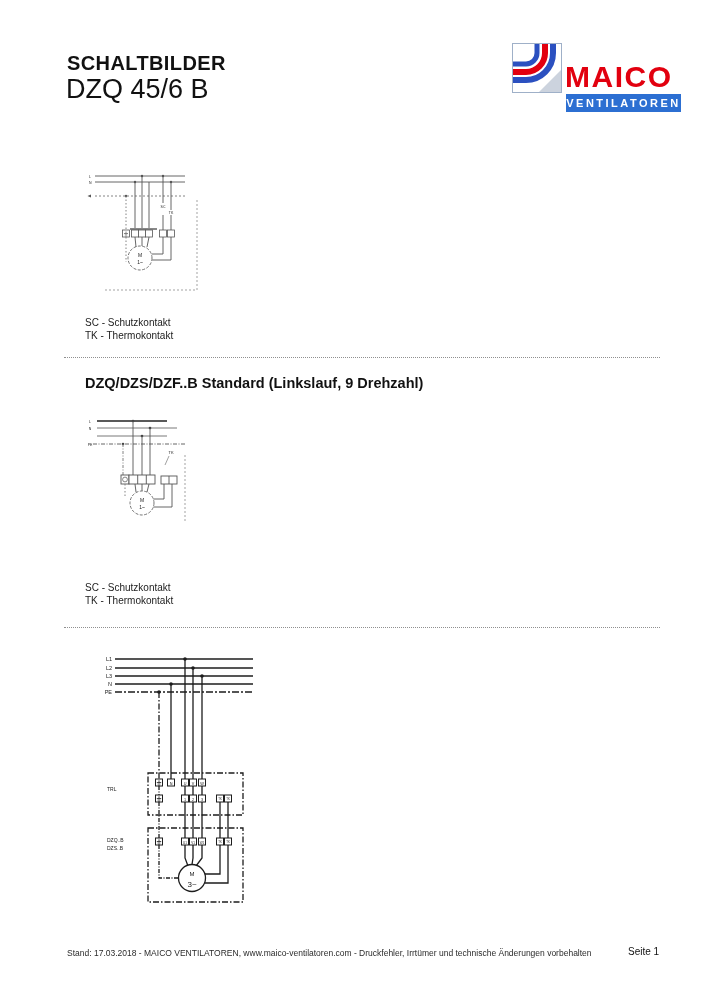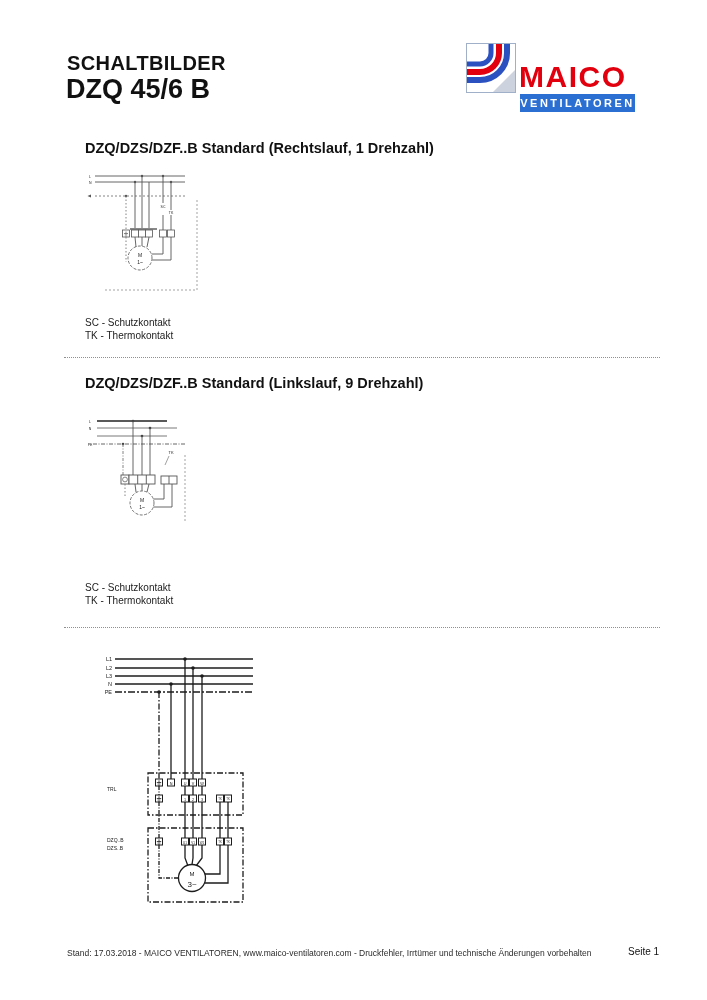--- a/index.html
+++ b/index.html
@@ -2,23 +2,23 @@
 <html><head>
 <meta charset="utf-8">
 <style>
   * { margin:0; padding:0; box-sizing:border-box; }
   html,body { background:#ffffff; }
   body { font-family:"Liberation Sans", sans-serif; color:#1a1a1a; }
   .page { position:relative; width:707px; height:1000px; background:#fff; overflow:hidden; }
   .abs { position:absolute; }
 
   .doc-title { left:67px; top:36px; font-size:20px; font-weight:800; letter-spacing:.4px; color:#111;margin-top:16px; }
-  .product   { left:66px; top:74px; font-size:27px; font-weight:700; color:#111; }
-
-  .logo { left:466px; top:43px; width:172px; height:70px; }
+  .product   { left:66px; top:74px; font-size:27px; font-weight:400; color:#111; }
+
+  .logo { left:512px; top:43px; width:172px; height:70px; }
   .logo-brand { position:absolute; left:53px; top:17px; font-size:30px; font-weight:800;
                 color:#e2000f; letter-spacing:1.5px; }
   .logo-tag { position:absolute; left:54px; top:51px; width:115px; height:18px;
               background:#2c6fd2; color:#fff; font-weight:700; font-size:11px;
               letter-spacing:2.5px; text-align:center; line-height:18px; }
 
   .section-h { font-size:14.5px; font-weight:700; color:#111; }
   .h1 { left:85px; top:140px; }
   .h2 { left:85px; top:375px; }
 
@@ -55,21 +55,20 @@
       <rect x="0.5" y="0.5" width="49" height="49" fill="#ffffff" stroke="#9fb0c8" stroke-width="1"></rect>
       <polygon points="49,49 49,27 27,49" fill="#ccd3de"></polygon>
       <path d="M41,1 v9 a27,27 0 0 1 -27,27 h-13" fill="none" stroke="#2b50c0" stroke-width="6"></path>
       <path d="M33,1 v9 a19,19 0 0 1 -19,19 h-13" fill="none" stroke="#e2000f" stroke-width="6"></path>
       <path d="M25,1 v9 a11,11 0 0 1 -11,11 h-13" fill="none" stroke="#2b50c0" stroke-width="5"></path>
     </svg>
     <div class="logo-brand">MAICO</div>
     <div class="logo-tag">VENTILATOREN</div>
   </div>
 
-  <div class="abs section-h h1">DZQ/DZS/DZF..B Standard (Rechtslauf, 1 Drehzahl)</div>
 
   <svg class="abs d1" viewBox="0 0 125 130">
     <g stroke="#555" stroke-width="0.9" fill="none">
       <line x1="10" y1="6" x2="100" y2="6"></line>
       <line x1="10" y1="12" x2="100" y2="12"></line>
       <line x1="10" y1="26" x2="100" y2="26" stroke-dasharray="2 2" stroke="#777"></line>
     </g>
     <text class="t35" x="4" y="8">L</text>
     <text class="t35" x="4" y="14">N</text>
     <polygon points="6,24.5 6,27.5 2.5,26" fill="#555"></polygon>

